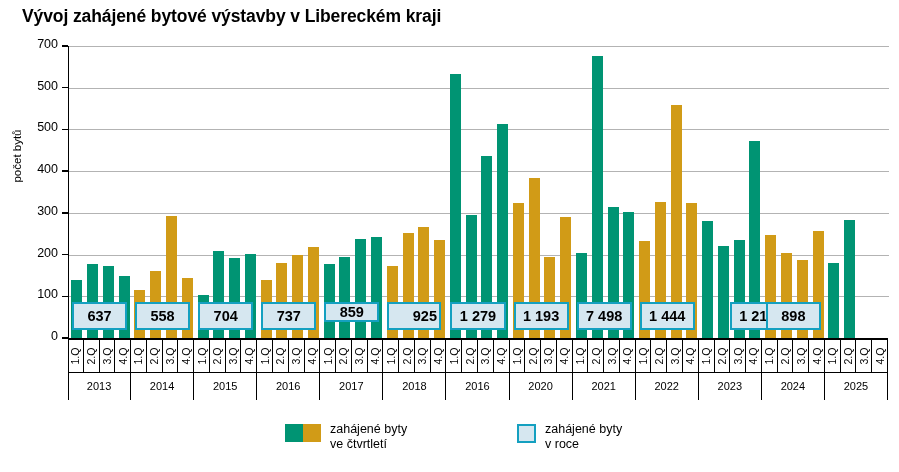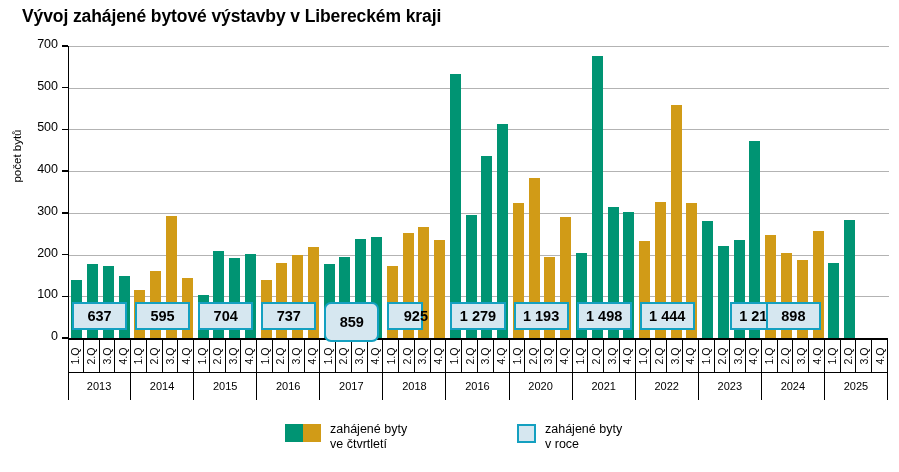--- a/index.html
+++ b/index.html
@@ -274,28 +274,28 @@
         <div class="bar q-green" title="2023 4.Q: 473" style="background: rgb(0, 148, 115); left: 680.442px; width: 11.0385px; height: 197.309px;"></div>
         <div class="bar q-gold" title="2024 1.Q: 246" style="background: rgb(209, 155, 23); left: 696.212px; width: 11.0385px; height: 102.617px;"></div>
         <div class="bar q-gold" title="2024 2.Q: 205" style="background: rgb(209, 155, 23); left: 711.981px; width: 11.0385px; height: 85.5143px;"></div>
         <div class="bar q-gold" title="2024 3.Q: 188" style="background: rgb(209, 155, 23); left: 727.75px; width: 11.0385px; height: 78.4229px;"></div>
         <div class="bar q-gold" title="2024 4.Q: 256" style="background: rgb(209, 155, 23); left: 743.519px; width: 11.0385px; height: 106.789px;"></div>
         <div class="bar q-green" title="2025 1.Q: 180" style="background: rgb(0, 148, 115); left: 759.288px; width: 11.0385px; height: 75.0857px;"></div>
         <div class="bar q-green" title="2025 2.Q: 284" style="background: rgb(0, 148, 115); left: 775.058px; width: 11.0385px; height: 118.469px;"></div>
       </div>
     <div id="year-boxes">
         <div class="year-box" style="left: 3px; width: 55.0769px; height: 28px; top: 256px; background: rgb(214, 231, 240); border-color: rgb(20, 160, 192);">637</div>
-        <div class="year-box" style="left: 66.0769px; width: 55.0769px; height: 28px; top: 256px; background: rgb(214, 231, 240); border-color: rgb(20, 160, 192);">595</div>
+        <div class="year-box" style="left: 66.0769px; width: 55.0769px; height: 28px; top: 256px; background: rgb(214, 231, 240); border-color: rgb(20, 160, 192);">558</div>
         <div class="year-box" style="left: 129.154px; width: 55.0769px; height: 28px; top: 256px; background: rgb(214, 231, 240); border-color: rgb(20, 160, 192);">704</div>
         <div class="year-box" style="left: 192.231px; width: 55.0769px; height: 28px; top: 256px; background: rgb(214, 231, 240); border-color: rgb(20, 160, 192);">737</div>
-        <div class="year-box" style="left: 255.308px; width: 55.0769px; height: 40px; top: 256px; background: rgb(214, 231, 240); border-color: rgb(20, 160, 192); border-radius: 7px;">859</div>
-        <div class="year-box" style="left: 318.385px; width: 36px; height: 28px; top: 256px; background: rgb(214, 231, 240); border-color: rgb(20, 160, 192); padding-left: 21px;">925</div>
+        <div class="year-box" style="left: 255.308px; width: 55.0769px; height: 20px; top: 256px; background: rgb(214, 231, 240); border-color: rgb(20, 160, 192);">859</div>
+        <div class="year-box" style="left: 318.385px; width: 54px; height: 28px; top: 256px; background: rgb(214, 231, 240); border-color: rgb(20, 160, 192); padding-left: 21px;">925</div>
         <div class="year-box" style="left: 381.462px; width: 55.0769px; height: 28px; top: 256px; background: rgb(214, 231, 240); border-color: rgb(20, 160, 192);">1 279</div>
         <div class="year-box" style="left: 444.538px; width: 55.0769px; height: 28px; top: 256px; background: rgb(214, 231, 240); border-color: rgb(20, 160, 192);">1 193</div>
-        <div class="year-box" style="left: 507.615px; width: 55.0769px; height: 28px; top: 256px; background: rgb(214, 231, 240); border-color: rgb(20, 160, 192);">1 498</div>
+        <div class="year-box" style="left: 507.615px; width: 55.0769px; height: 28px; top: 256px; background: rgb(214, 231, 240); border-color: rgb(20, 160, 192);">7 498</div>
         <div class="year-box" style="left: 570.692px; width: 55.0769px; height: 28px; top: 256px; background: rgb(214, 231, 240); border-color: rgb(20, 160, 192);">1 444</div>
         <div class="year-box" style="left: 633.769px; width: 55.0769px; height: 28px; top: 256px; background: rgb(214, 231, 240); border-color: rgb(20, 160, 192); margin-left: 27px;">1 217</div>
         <div class="year-box" style="left: 696.846px; width: 55.0769px; height: 28px; top: 256px; background: rgb(214, 231, 240); border-color: rgb(20, 160, 192);">898</div>
       </div>
   </div>
 
   <div id="x-axis-line"></div>
 
   <div id="quarter-row-left-border"></div>
   <div id="quarter-row" style="width: 820px;">

